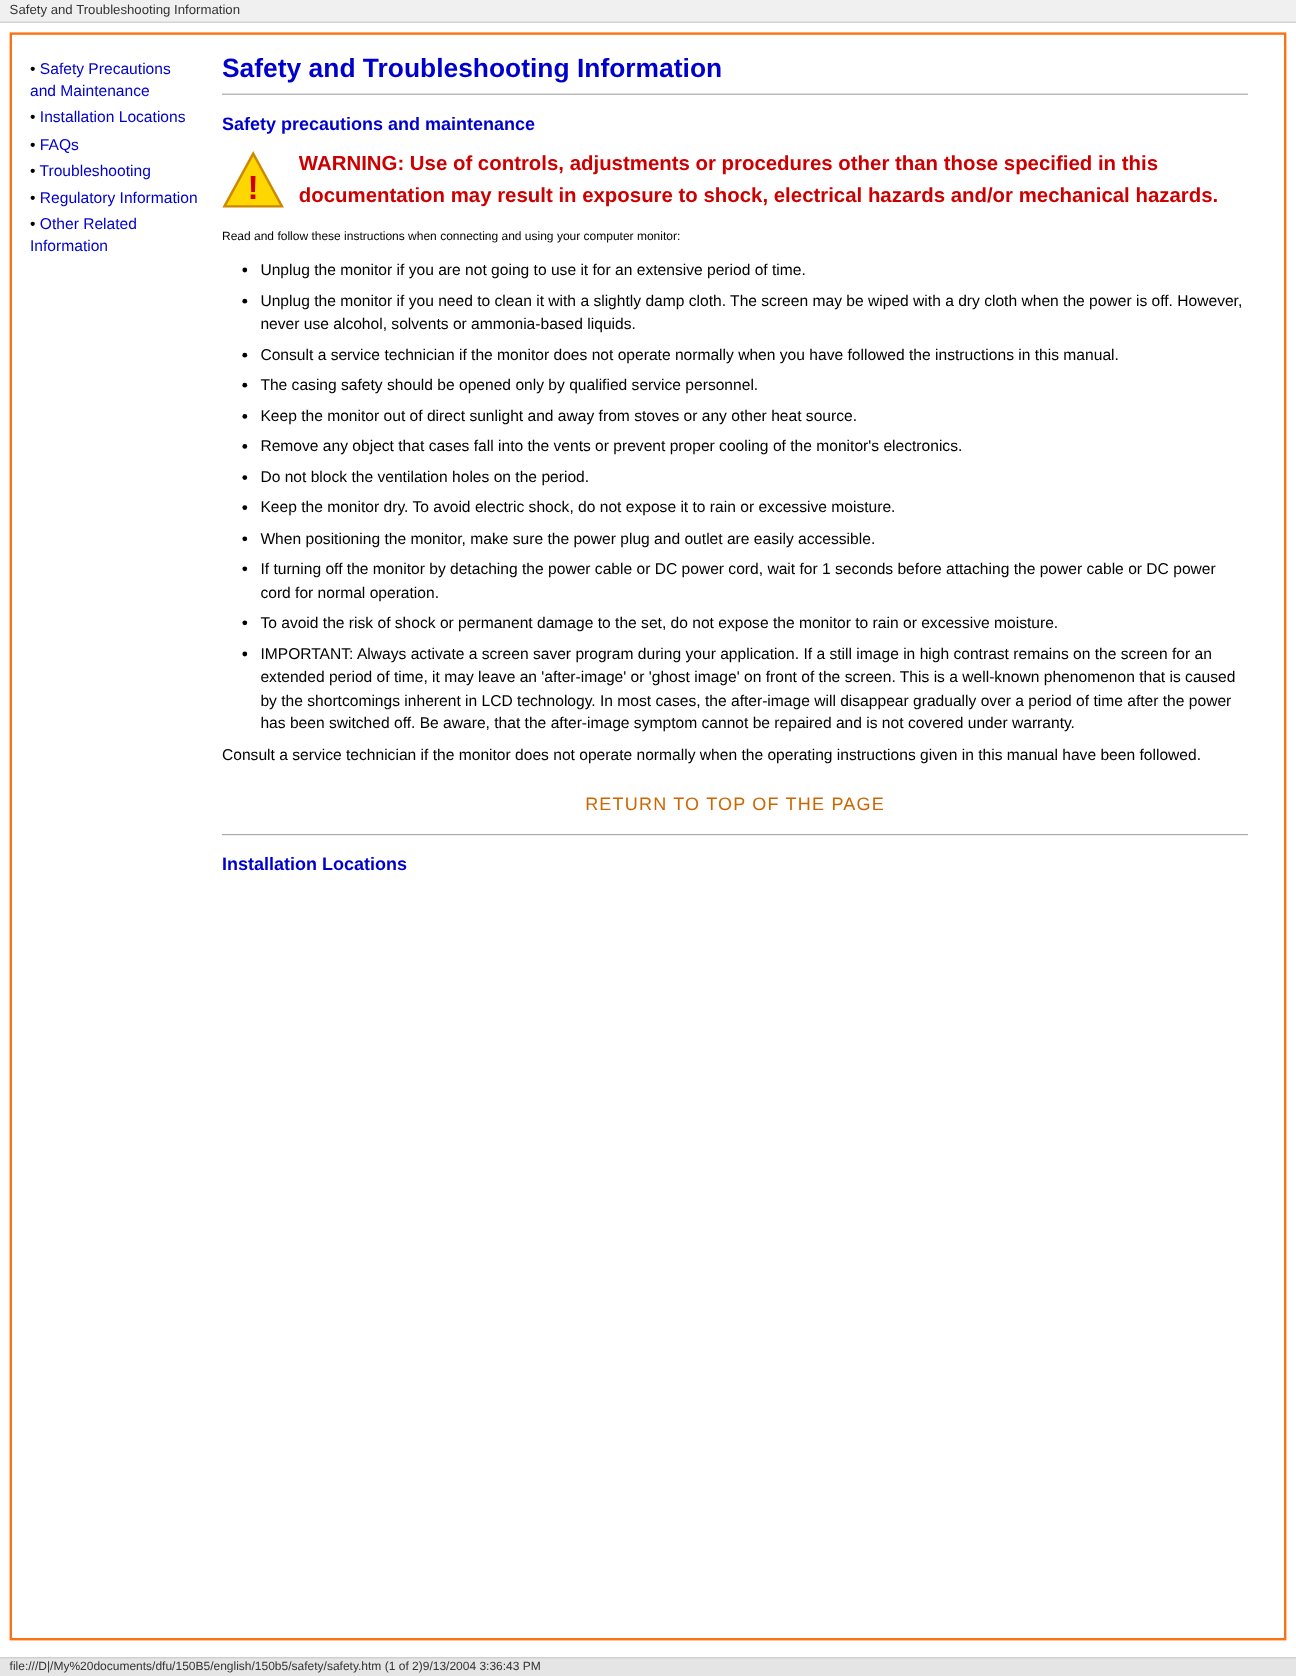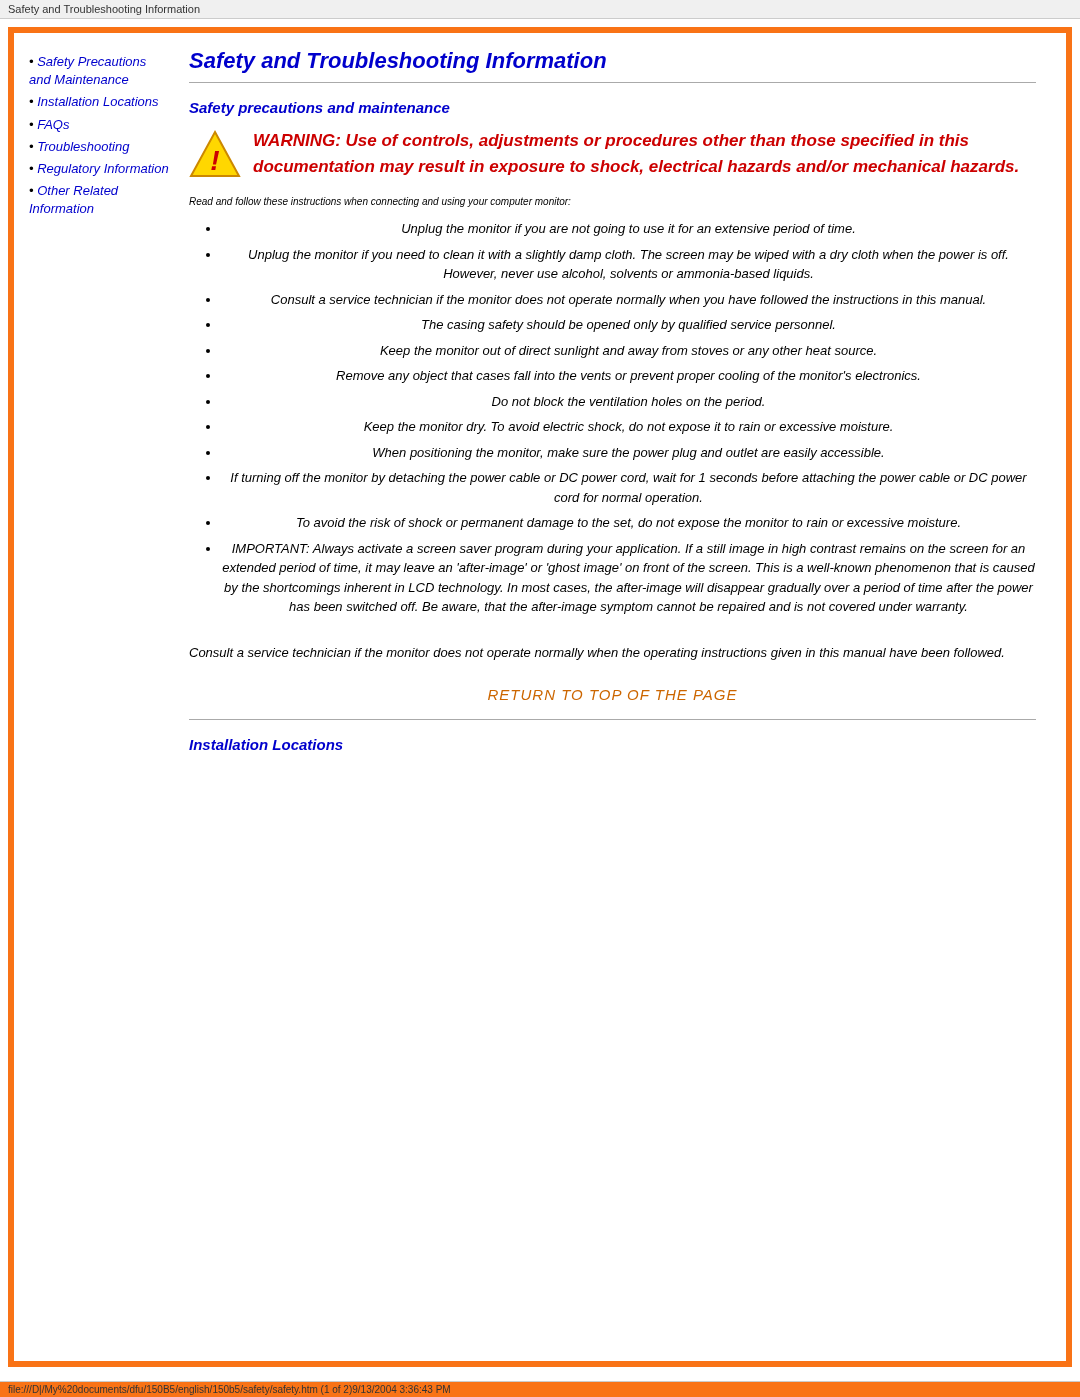--- a/index.html
+++ b/index.html
@@ -10,25 +10,24 @@
       color: #000;
     }
     .title-bar {
       background: #f0f0f0;
       border-bottom: 1px solid #ccc;
       padding: 3px 8px;
       font-size: 11px;
       color: #333;
     }
     .outer-border {
-      border: 6px solid #f97316;
+      border: 2px solid #f97316;
       margin: 8px;
       padding: 10px;
       min-height: 1340px;
-      font-style: italic;
     }
     .layout {
       display: flex;
       gap: 0;
     }
     .sidebar {
       width: 155px;
       min-width: 155px;
       padding: 10px 10px 10px 5px;
       font-size: 13px;
@@ -89,22 +88,21 @@
       line-height: 1.5;
     }
     .intro-text {
       font-size: 10px;
       margin-bottom: 10px;
       line-height: 1.5;
     }
     ul.bullet-list {
       list-style: disc;
       padding-left: 32px;
-      margin-bottom: 26px;
-      text-align: center;
+      margin-bottom: 6px;
     }
     ul.bullet-list li {
       margin-bottom: 6px;
       line-height: 1.5;
       font-size: 13px;
     }
     .consult-text {
       font-size: 13px;
       line-height: 1.5;
       margin-bottom: 20px;
@@ -113,21 +111,21 @@
       text-align: center;
       margin: 24px 0 16px 0;
     }
     .return-link a {
       color: #cc6600;
       text-decoration: none;
       font-size: 15px;
       letter-spacing: 1px;
     }
     .status-bar {
-      background: #f97316;
+      background: #e5e5e5;
       border-top: 1px solid #ccc;
       padding: 2px 8px;
       font-size: 10px;
       color: #333;
       position: fixed;
       bottom: 0;
       left: 0;
       right: 0;
     }
     .installation-section {

